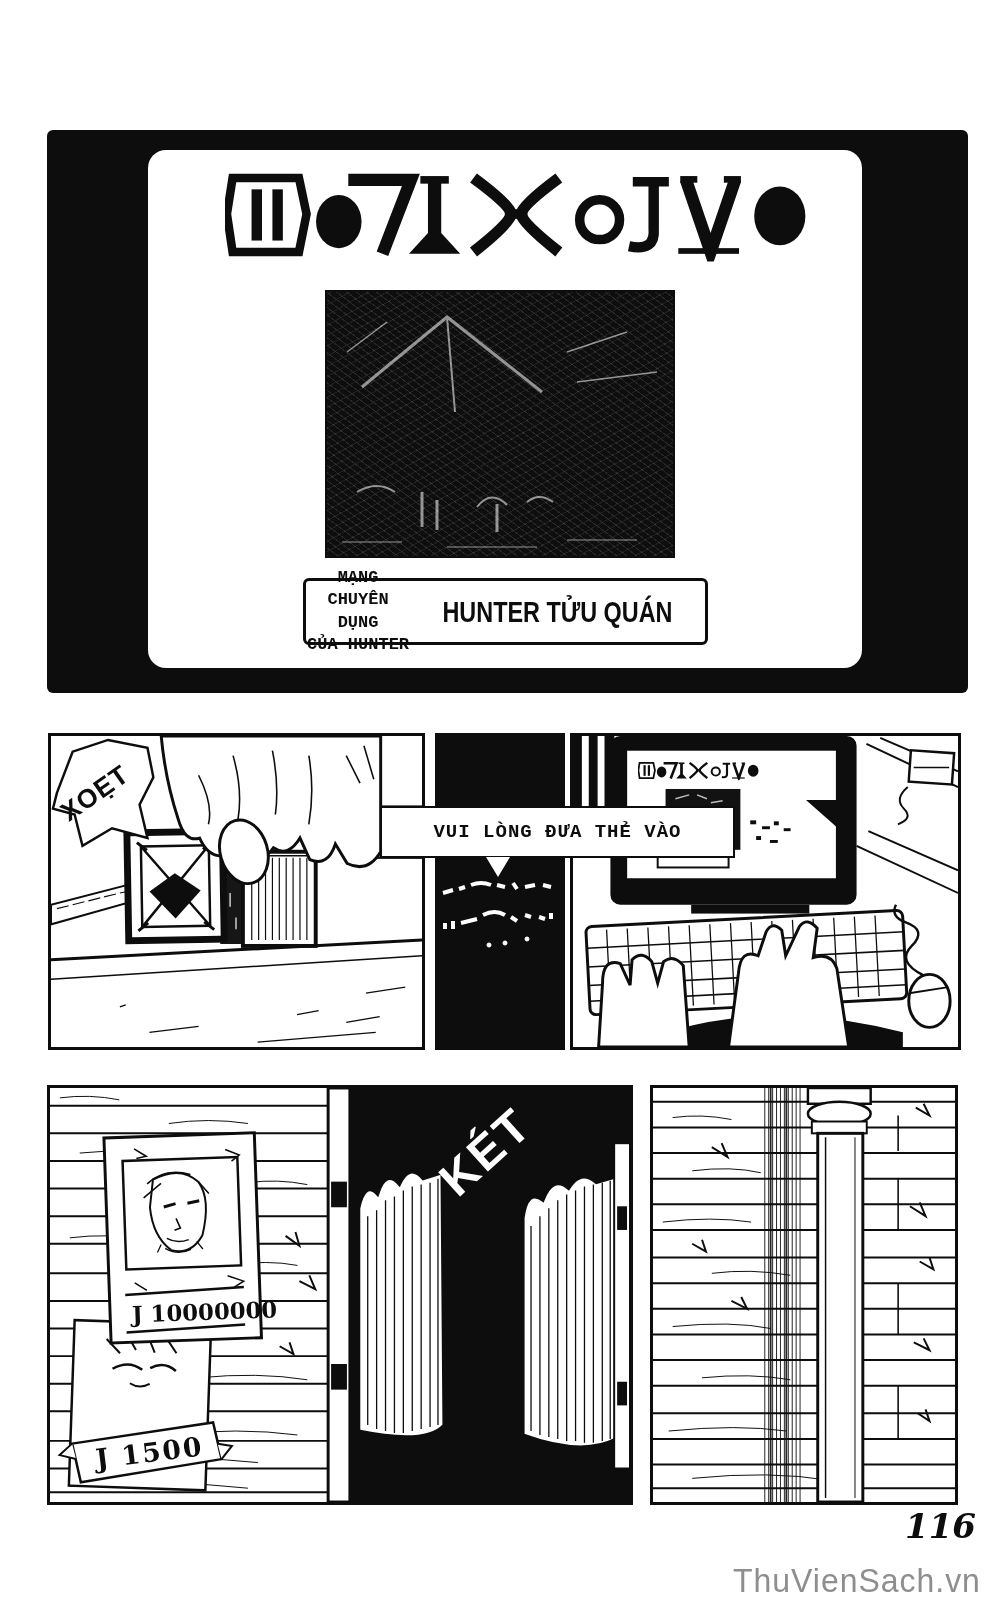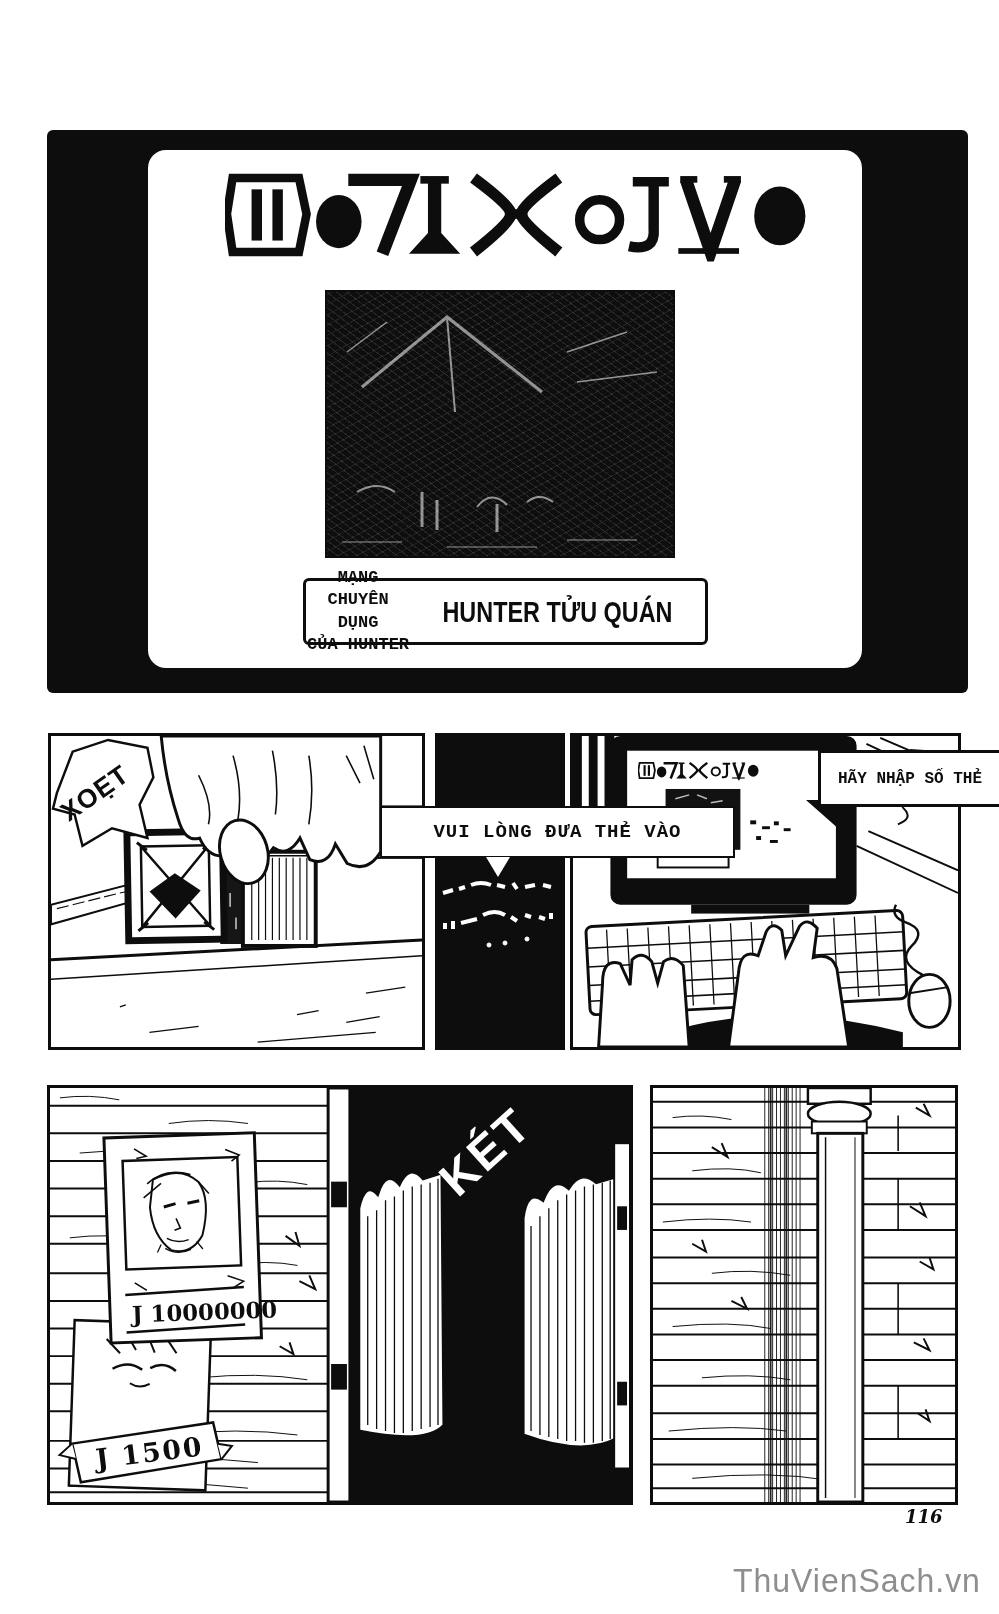--- a/index.html
+++ b/index.html
@@ -39,21 +39,21 @@
                border:3px solid var(--ink); border-right:none; z-index:6; display:flex; align-items:center; justify-content:center;
                font-family:"Liberation Mono", monospace; font-weight:bold; font-size:16px; letter-spacing:0; }
   .bub-enter-tail { left:806px; top:800px; width:0; height:0; z-index:5;
                border-top:30px solid var(--ink); border-left:34px solid transparent; }
 
   
   .p-saloon { left:47px;  top:1085px; width:586px; height:420px; }
   .p-wall   { left:650px; top:1085px; width:308px; height:420px; }
 
   .page-num { left:905px; top:1506px; width:70px; font-family:"DejaVu Serif", serif;
-              font-style:italic; font-weight:bold; font-size:18px; }
+              font-style:italic; font-weight:bold; font-size:34px; }
   .watermark { left:733px; top:1562px; font-size:33px; color:#8e8e8e; letter-spacing:1px;
                transform:scaleX(.97); transform-origin:left; }
   svg { display:block; }
 </style>
 </head>
 <body>
 
 <div class="pg">
 
   <svg width="0" height="0" style="position:absolute" aria-hidden="true">
@@ -219,21 +219,20 @@
       <g stroke="#0d0d0d">
         <ellipse cx="362" cy="270" rx="21" ry="27" fill="#ffffff" stroke-width="3"></ellipse>
         <path d="M343,262 L381,256" fill="none" stroke-width="2"></path>
         <path d="M356,244 Q328,230 344,214 Q360,198 338,190 Q322,184 328,172" fill="none" stroke-width="2.5"></path>
       </g>
     </svg>
   </div>
 
   <div class="abs cap-insert">VUI LÒNG ĐƯA THẺ VÀO</div>
   <div class="abs cap-insert-tail"></div>
-  <div class="abs bub-enter">HÃY NHẬP SỐ THẺ</div>
   <div class="abs bub-enter-tail"></div>
 
   <div class="panel p-saloon">
     <svg width="580" height="414" viewBox="0 0 586 420" preserveAspectRatio="none">
 
       <g stroke="#0d0d0d" fill="none">
         <path d="M0,18 H281 M0,46 H281 M0,74 H281 M0,102 H281 M0,130 H281 M0,158 H281 M0,188 H281 M0,216 H281 M0,244 H281 M0,272 H281 M0,300 H281 M0,328 H281 M0,358 H281 M0,386 H281 M0,410 H281" stroke-width="2"></path>
         <path d="M10,10 q30,-4 60,2 M120,36 q40,-6 80,0 M30,66 q50,-5 90,2 M200,96 q30,-4 60,2 M20,152 q40,-5 70,2 M180,180 q40,-6 70,0 M40,238 q60,-6 100,2 M150,294 q60,-6 110,2 M30,322 q50,-5 90,2 M120,352 q70,-8 130,0 M60,380 q80,-8 150,0 M20,404 q90,-8 180,2" stroke-width="1"></path>
         <path d="M238,150 l14,10 l-4,-14 M252,196 l16,8 l-6,-14 M232,262 l14,8 l-4,-12" stroke-width="2"></path>
       </g>

